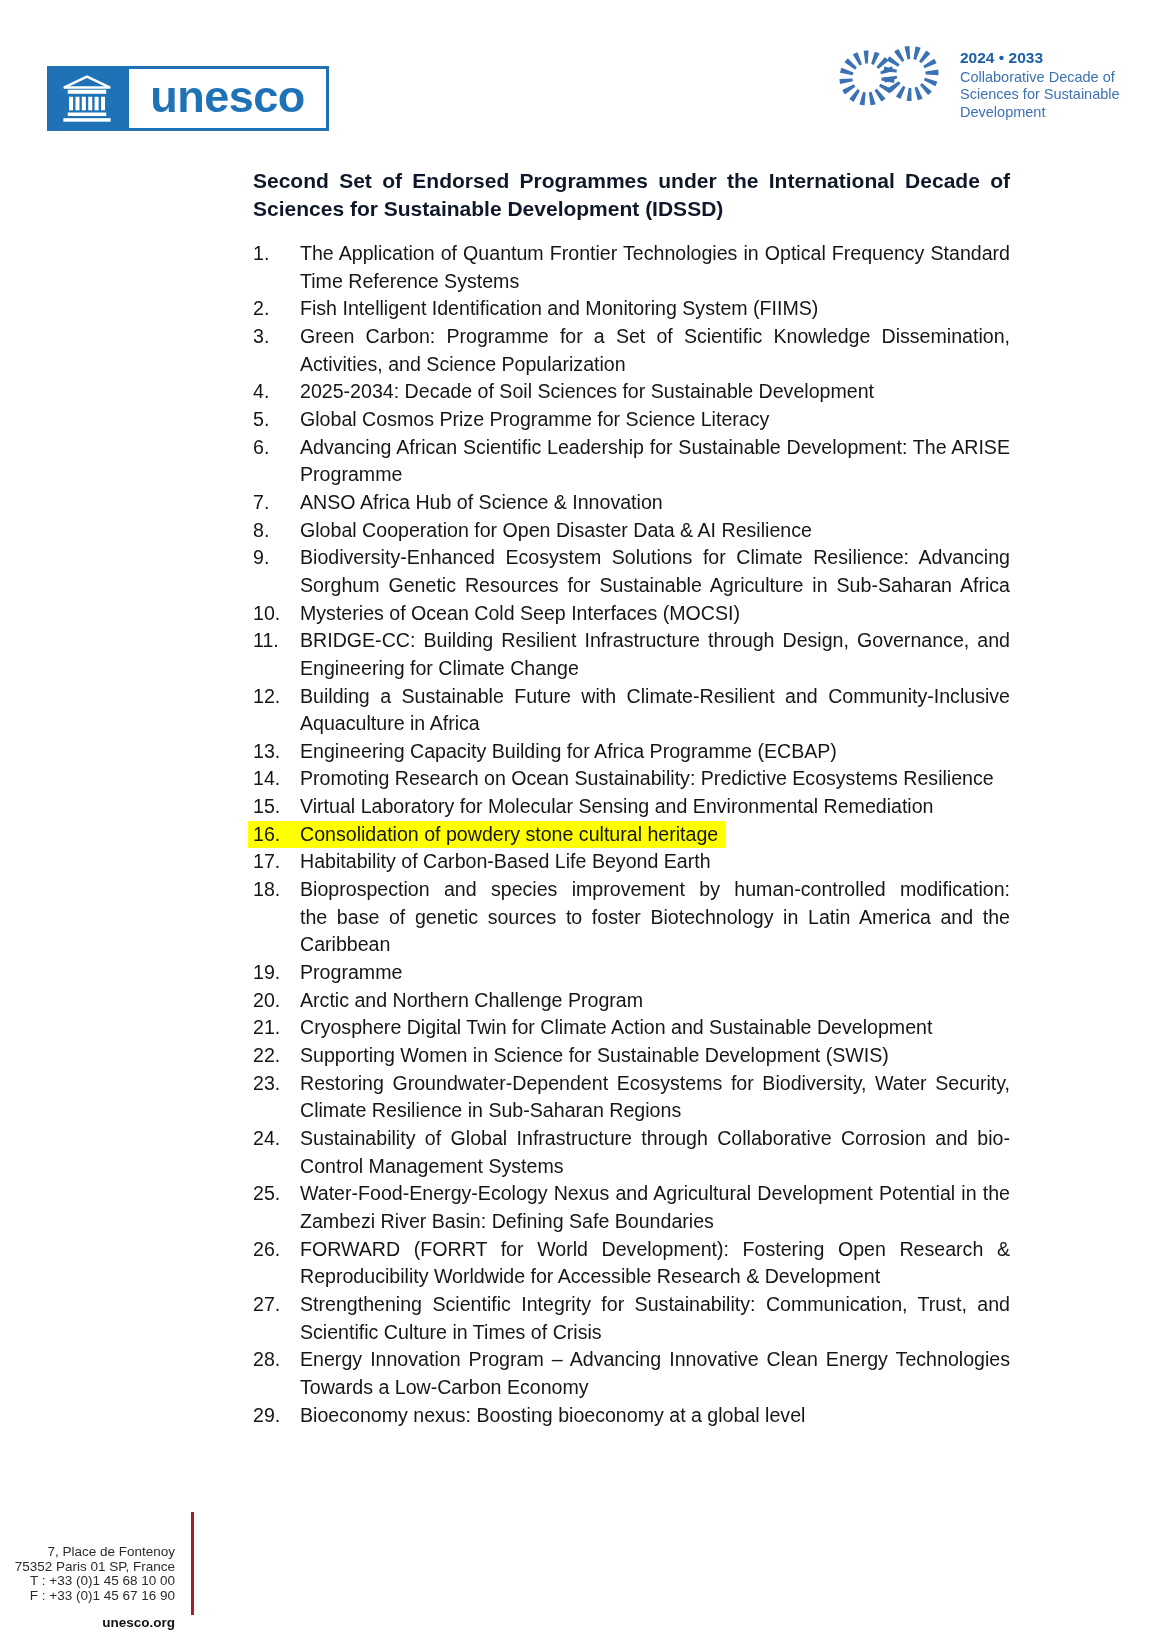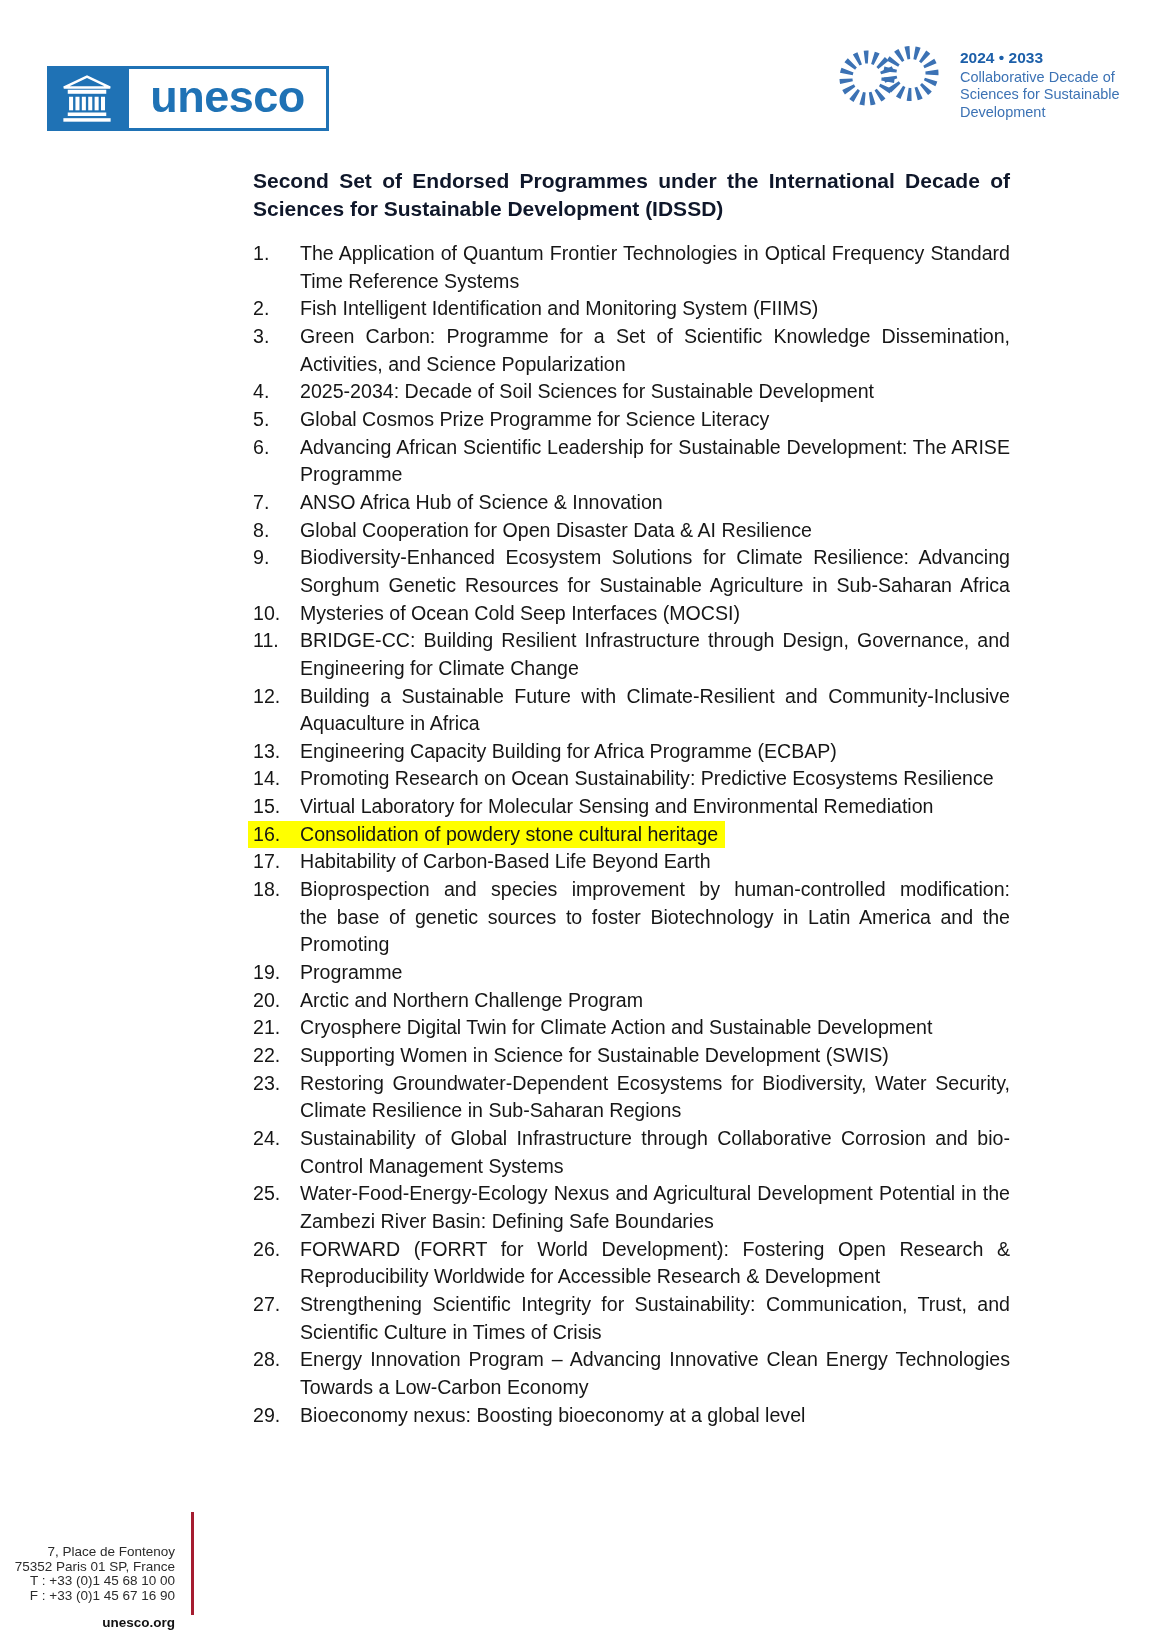--- a/index.html
+++ b/index.html
@@ -161,21 +161,21 @@
         <div class="line"><span class="txt">Consolidation of powdery stone cultural heritage</span></div>
       </div>
       <div class="item">
         <span class="num">17.</span>
         <div class="line"><span class="txt">Habitability of Carbon-Based Life Beyond Earth</span></div>
       </div>
       <div class="item">
         <span class="num">18.</span>
         <div class="line j"><span class="txt">Bioprospection and species improvement by human-controlled modification: widening</span></div>
         <div class="line j"><span class="txt">the base of genetic sources to foster Biotechnology in Latin America and the</span></div>
-        <div class="line"><span class="txt">Promoting</span></div>
+        <div class="line"><span class="txt">Caribbean</span></div>
       </div>
       <div class="item">
         <span class="num">19.</span>
         <div class="line"><span class="txt">Programme</span></div>
       </div>
       <div class="item">
         <span class="num">20.</span>
         <div class="line"><span class="txt">Arctic and Northern Challenge Program</span></div>
       </div>
       <div class="item">

